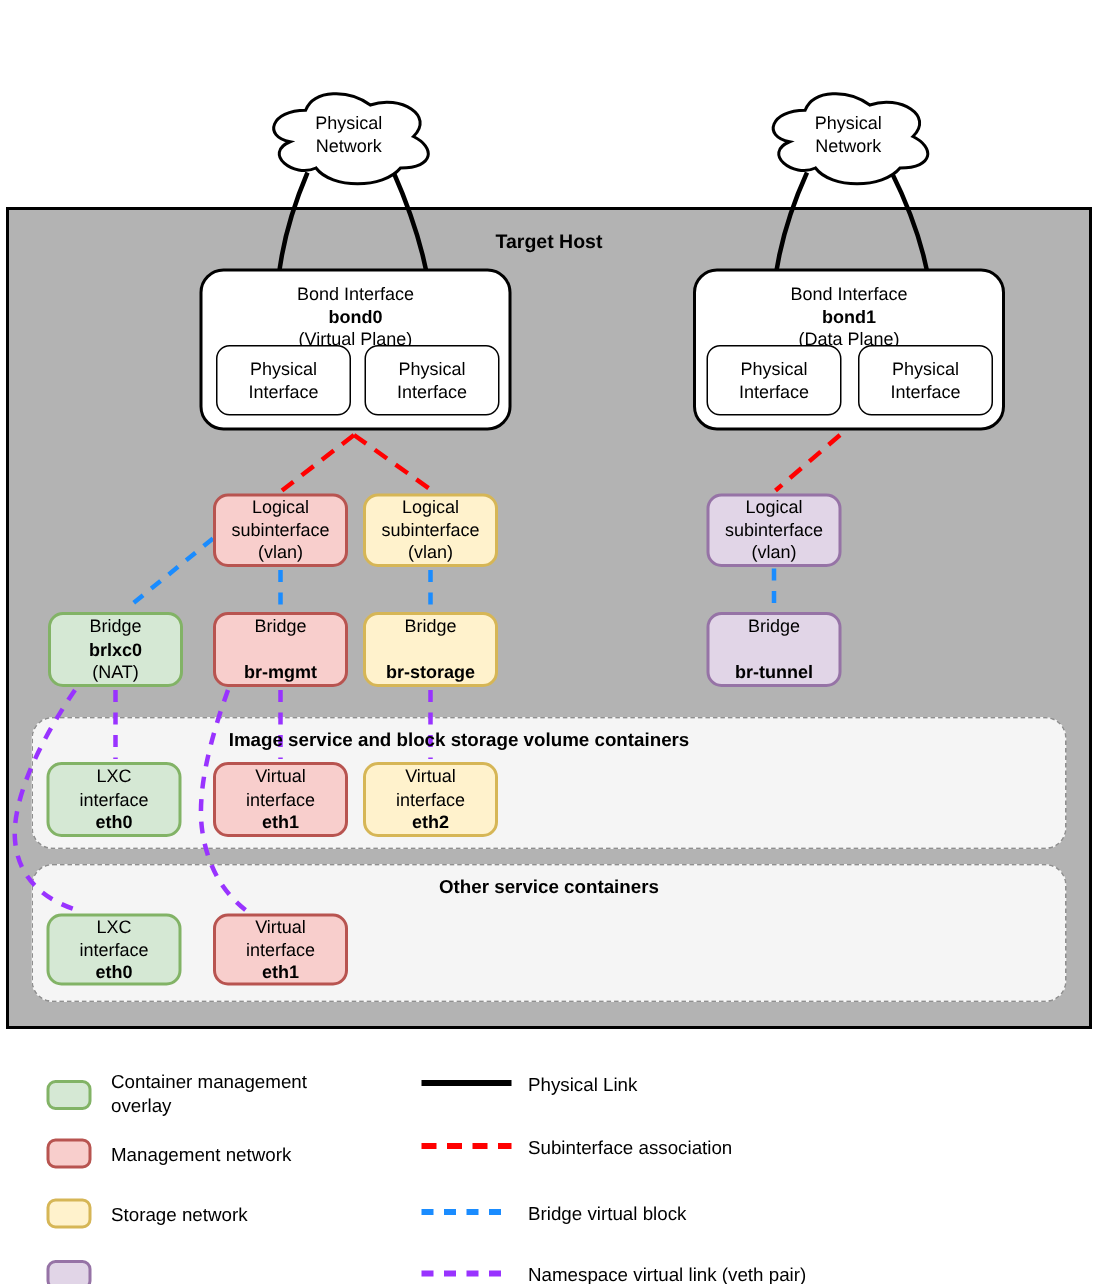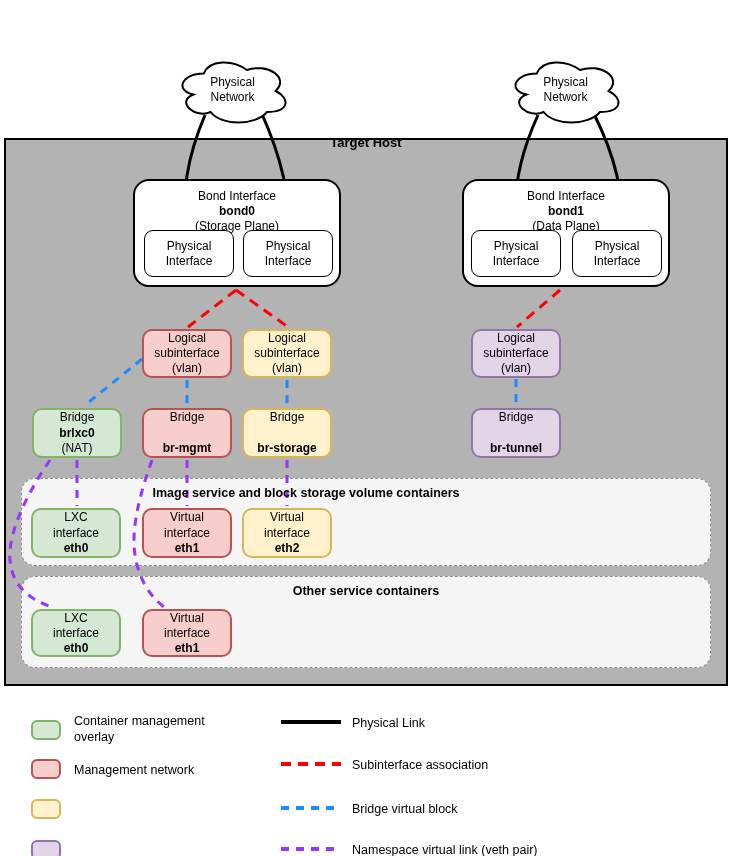--- a/index.html
+++ b/index.html
@@ -2,21 +2,21 @@
 <html style="--host-fill: #b3b3b3; --container-fill: #f5f5f5; --green-fill: #d5e8d4; --green-stroke: #82b366; --red-fill: #f8cecc; --red-stroke: #b85450; --yellow-fill: #fff2cc; --yellow-stroke: #d6b656; --purple-fill: #e1d5e7; --purple-stroke: #9673a6; --link-black: #000000; --link-red: #ff0000; --link-blue: #1a8cff; --link-purple: #9933ff;"><head>
 <meta charset="utf-8">
 <style>
   html,body{margin:0;padding:0;background:#fff;}
   #page{position:relative;width:732px;height:856px;background:#fff;
         font-family:"Liberation Sans",sans-serif;color:#000;overflow:hidden;margin-top:48px;}
   .abs{position:absolute;box-sizing:border-box;}
   
   #host{left:4px;top:90px;width:724px;height:548px;background:var(--host-fill);
         border:2px solid #000;z-index:0;}
-  #host-label{left:4px;top:87px;width:724px;text-align:center;font-weight:bold;
+  #host-label{left:4px;top:105px;width:724px;text-align:center;font-weight:bold;
         font-size:13px;z-index:3;}
   
   .container-box{background:var(--container-fill);border:1.6px dashed #8f8f8f;
         border-radius:14px;z-index:1;}
   .container-title{font-weight:bold;font-size:12.5px;text-align:center;z-index:3;}
   
   #wires{left:0;top:0;width:732px;height:856px;z-index:2;}
   .lk{fill:none;}
   .lk-black{stroke:var(--link-black);stroke-width:3;}
   .lk-red{stroke:var(--link-red);stroke-width:3;stroke-dasharray:10 7;}
@@ -95,21 +95,21 @@
   <div class="abs cloud-label" style="left:508px;top:27px;width:115px">
     <div>Physical</div>
     <div>Network</div>
   </div>
 
   <div id="host-label" class="abs">Target Host</div>
 
   <div class="abs bond" style="left:133px;top:131px;width:208px;height:108px">
     <div>Bond Interface</div>
     <div class="b">bond0</div>
-    <div>(Storage Plane)</div>
+    <div>(Virtual Plane)</div>
   </div>
   <div class="abs phys" style="left:144px;top:182px;width:90px;height:47px">
     <div>Physical</div>
     <div>Interface</div>
   </div>
   <div class="abs phys" style="left:243px;top:182px;width:90px;height:47px">
     <div>Physical</div>
     <div>Interface</div>
   </div>
 
@@ -192,20 +192,21 @@
   </div>
 
   <div class="abs legend-swatch node green" style="left:31px;top:672px"></div>
   <div class="abs legend-swatch node red" style="left:31px;top:711px"></div>
   <div class="abs legend-swatch node yellow" style="left:31px;top:751px"></div>
   <div class="abs legend-swatch node purple" style="left:31px;top:792px"></div>
   <div class="abs legend-swatch dashed" style="left:31px;top:828px"></div>
 
   <div class="abs legend-label" style="left:74px;top:665px;width:165px">Container management overlay</div>
   <div class="abs legend-label" style="left:74px;top:714px;width:200px">Management network</div>
+  <div class="abs legend-label" style="left:74px;top:754px;width:200px">Storage network</div>
   <div class="abs legend-label" style="left:74px;top:831px;width:200px">LXC Container</div>
 
   <div class="abs legend-label" style="left:352px;top:667px;width:280px">Physical Link</div>
   <div class="abs legend-label" style="left:352px;top:709px;width:280px">Subinterface association</div>
   <div class="abs legend-label" style="left:352px;top:753px;width:280px">Bridge virtual block</div>
   <div class="abs legend-label" style="left:352px;top:794px;width:280px">Namespace virtual link (veth pair)</div>
 
 </div>
 
 </body></html>

